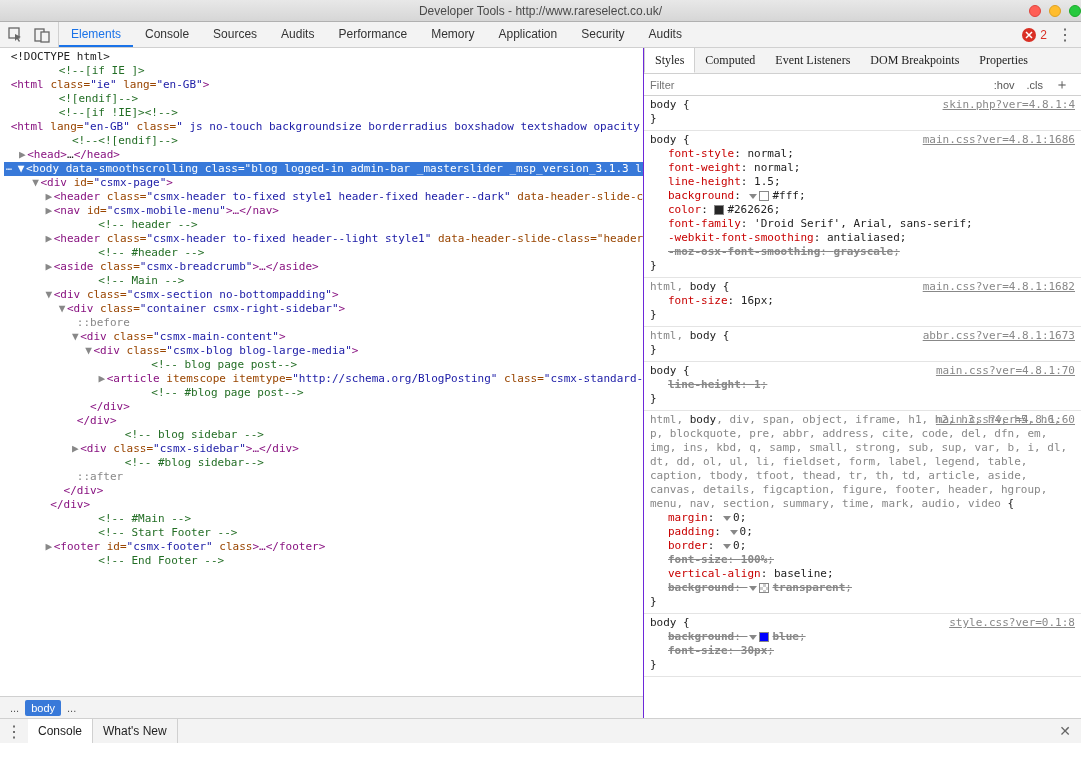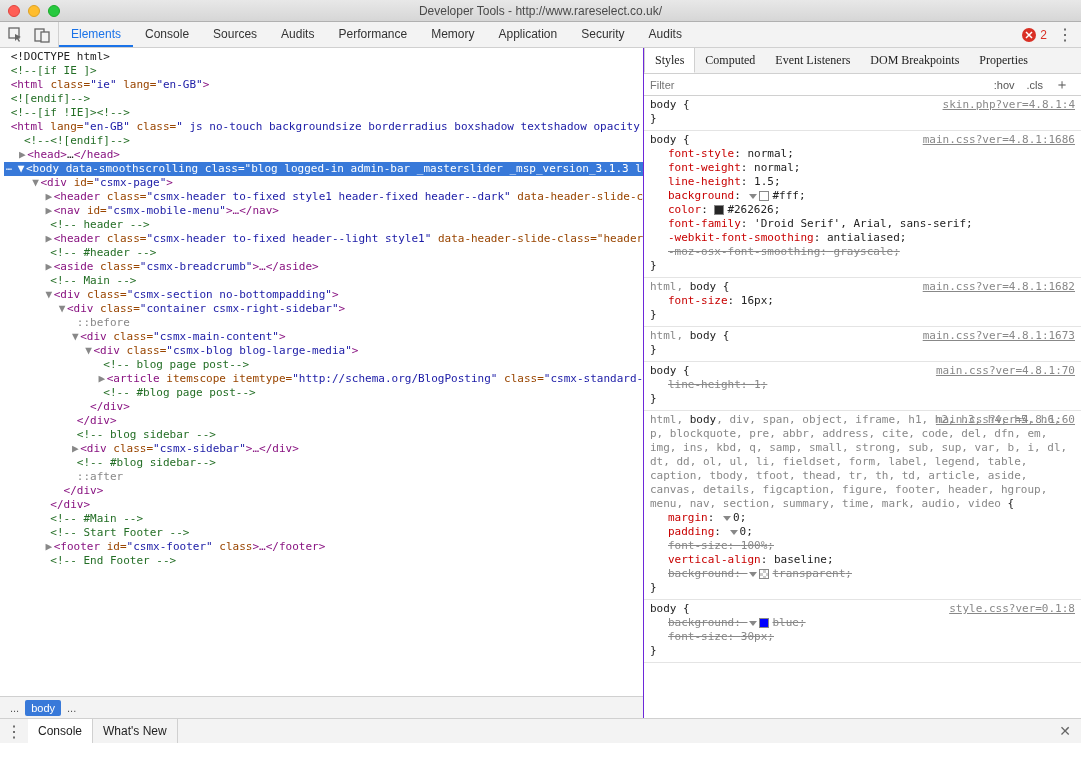--- a/index.html
+++ b/index.html
@@ -1,17 +1,17 @@
 <!DOCTYPE html>
 <html><head>
 <meta charset="utf-8">
 <style>
 * { box-sizing: border-box; margin: 0; padding: 0; }
 body { font-family: -apple-system, "Helvetica Neue", Arial, sans-serif; font-size: 12px; background: #fff; color: #222; width: 1081px; height: 765px; overflow: hidden; position: relative; }
-.titlebar { height: 22px; background: linear-gradient(#e8e8e8,#d6d6d6); border-bottom: 1px solid #b0b0b0; display: flex; align-items: center; position: relative; }
+.titlebar { height: 22px; background: linear-gradient(#e8e8e8,#d6d6d6); border-bottom: 1px solid #b0b0b0; display: flex; align-items: center; position: relative; justify-content: flex-end; }
 .win-btns { display: flex; gap: 8px; padding-left: 8px; }
 .win-btn { width: 12px; height: 12px; border-radius: 50%; }
 .win-red { background: #ff5f56; border: 1px solid #e0443e; }
 .win-yel { background: #ffbd2e; border: 1px solid #dea123; }
 .win-grn { background: #27c93f; border: 1px solid #1aab29; }
 .titletxt { position: absolute; left: 0; right: 0; text-align: center; font-size: 12px; color: #4a4a4a; }
 .toolbar { height: 26px; border-bottom: 1px solid #d0d0d0; display: flex; align-items: stretch; background: #f3f3f3; }
 .tb-icons { display: flex; align-items: center; padding: 0 8px; gap: 10px; border-right: 1px solid #d0d0d0; }
 .tb-icon { width: 16px; height: 16px; display: flex; align-items: center; justify-content: center; color: #555; }
 .tabs { display: flex; align-items: stretch; flex: 1; }
@@ -20,21 +20,21 @@
 .tb-right { display: flex; align-items: center; padding: 0 8px; gap: 10px; }
 .err-badge { width: 14px; height: 14px; border-radius: 50%; background: #d93025; color: #fff; font-size: 9px; display: flex; align-items: center; justify-content: center; margin-right: -6px; }
 .vdots { font-size: 16px; color: #555; }
 .main { display: flex; height: 670px; }
 .elements-panel { width: 644px; border-right: 1px solid #6d28d9; overflow: hidden; position: relative; display: flex; flex-direction: column; }
 .dom-tree { flex: 1; overflow: auto; font-family: Menlo, Consolas, monospace; font-size: 11px; line-height: 14px; padding: 2px 0 2px 4px; color: #222; }
 .line { white-space: pre; }
 .tg { color: #881280; }
 .at { color: #994500; }
 .av { color: #1a1aa6; }
-.cm { color: #236e25; }
+.cm { color: #236e25; margin-left: 48px; }
 .tx { color: #222; }
 .caret { color: #888; display: inline-block; width: 10px; text-align: center; cursor: default; }
 .sel { background: #3879d9; color: #fff; }
 .sel .tg, .sel .at, .sel .av, .sel .cm, .sel .tx, .sel .caret { color: #fff; }
 .ellipsis-box { display: inline-block; width: 10px; background: #3879d9; color: #fff; text-align: center; font-size: 9px; line-height: 12px; margin-right: 2px;}
 .breadcrumb { height: 22px; background: #f3f3f3; border-top: 1px solid #d0d0d0; display: flex; align-items: center; font-size: 11px; padding: 0 4px; }
 .bc-item { padding: 2px 6px; color: #555; }
 .bc-item.active { background: #3879d9; color: #fff; border-radius: 2px; }
 .styles-panel { width: 437px; display: flex; flex-direction: column; }
 .sub-tabs { height: 26px; border-bottom: 1px solid #d0d0d0; display: flex; align-items: center; background: #f3f3f3; font-size: 12px; }
@@ -46,21 +46,21 @@
 .plus { font-size: 14px; }
 .rules { flex: 1; overflow: auto; font-family: Menlo, Consolas, monospace; font-size: 11px; line-height: 14px; }
 .rule { border-bottom: 1px solid #e4e4e4; padding: 2px 6px 4px 6px; position: relative; }
 .rule-src { position: absolute; right: 6px; top: 2px; color: #888; text-decoration: underline; font-size: 11px; }
 .sel-txt { color: #222; }
 .sel-gray { color: #888; }
 .prop { padding-left: 18px; }
 .pn { color: #c80000; }
 .pv { color: #222; }
 .strike { text-decoration: line-through; color: #888; }
-.strike .pn, .strike .pv { color: #888; }
+.strike .pn, .strike .pv { color: #888; font-weight: bold; }
 .swatch { display: inline-block; width: 10px; height: 10px; border: 1px solid #888; margin-right: 3px; vertical-align: middle; }
 .tri { display:inline-block; width:0; height:0; border-left:4px solid transparent; border-right:4px solid transparent; border-top:5px solid #888; margin: 0 2px; vertical-align: middle;}
 .drawer { height: 25px; border-top: 1px solid #d0d0d0; background: #f3f3f3; display: flex; align-items: center; font-size: 12px; }
 .drawer-tab { padding: 0 10px; height: 100%; display: flex; align-items: center; border-right: 1px solid #d0d0d0; }
 .drawer-tab.active { background: #fff; }
 .drawer-close { margin-left: auto; padding: 0 10px; color: #666; font-size: 14px; }
 svg { display: block; }
 </style>
 </head>
 <body>
@@ -193,35 +193,36 @@
           <div class="prop strike"><span class="pn">-moz-osx-font-smoothing</span>: <span class="pv">grayscale</span>;</div>
           <div>}</div>
         </div>
         <div class="rule">
           <a class="rule-src">main.css?ver=4.8.1:1682</a>
           <div><span class="sel-gray">html, </span><span class="sel-txt">body</span> {</div>
           <div class="prop"><span class="pn">font-size</span>: <span class="pv">16px</span>;</div>
           <div>}</div>
         </div>
         <div class="rule">
-          <a class="rule-src">main.css?ver=4.8.1:1673</a>
+          <a class="rule-src">abbr.css?ver=4.8.1:1673</a>
           <div><span class="sel-gray">html, </span><span class="sel-txt">body</span> {</div>
           <div>}</div>
         </div>
         <div class="rule">
           <a class="rule-src">main.css?ver=4.8.1:70</a>
           <div><span class="sel-txt">body</span> {</div>
           <div class="prop strike"><span class="pn">line-height</span>: <span class="pv">1</span>;</div>
           <div>}</div>
         </div>
         <div class="rule">
           <a class="rule-src">main.css?ver=4.8.1:60</a>
           <div><span class="sel-gray">html, </span><span class="sel-txt">body</span><span class="sel-gray">, div, span, object, iframe, h1, h2, h3, h4, h5, h6, p, blockquote, pre, abbr, address, cite, code, del, dfn, em, img, ins, kbd, q, samp, small, strong, sub, sup, var, b, i, dl, dt, dd, ol, ul, li, fieldset, form, label, legend, table, caption, tbody, tfoot, thead, tr, th, td, article, aside, canvas, details, figcaption, figure, footer, header, hgroup, menu, nav, section, summary, time, mark, audio, video</span> {</div>
           <div class="prop"><span class="pn">margin</span>: <span class="tri"></span><span class="pv">0</span>;</div>
           <div class="prop"><span class="pn">padding</span>: <span class="tri"></span><span class="pv">0</span>;</div>
+          <div class="prop"><span class="pn">border</span>: <span class="tri"></span><span class="pv">0</span>;</div>
           <div class="prop strike"><span class="pn">font-size</span>: <span class="pv">100%</span>;</div>
           <div class="prop"><span class="pn">vertical-align</span>: <span class="pv">baseline</span>;</div>
           <div class="prop strike"><span class="pn">background</span>: <span class="tri"></span><span class="swatch" style="background:linear-gradient(45deg,#ccc 25%,transparent 25%,transparent 75%,#ccc 75%),linear-gradient(45deg,#ccc 25%,#fff 25%,#fff 75%,#ccc 75%);background-size:6px 6px;background-position:0 0,3px 3px;"></span><span class="pv">transparent</span>;</div>
           <div>}</div>
         </div>
         <div class="rule">
           <a class="rule-src">style.css?ver=0.1:8</a>
           <div><span class="sel-txt">body</span> {</div>
           <div class="prop strike"><span class="pn">background</span>: <span class="tri"></span><span class="swatch" style="background:#0000ff"></span><span class="pv">blue</span>;</div>
           <div class="prop strike"><span class="pn">font-size</span>: <span class="pv">30px</span>;</div>

